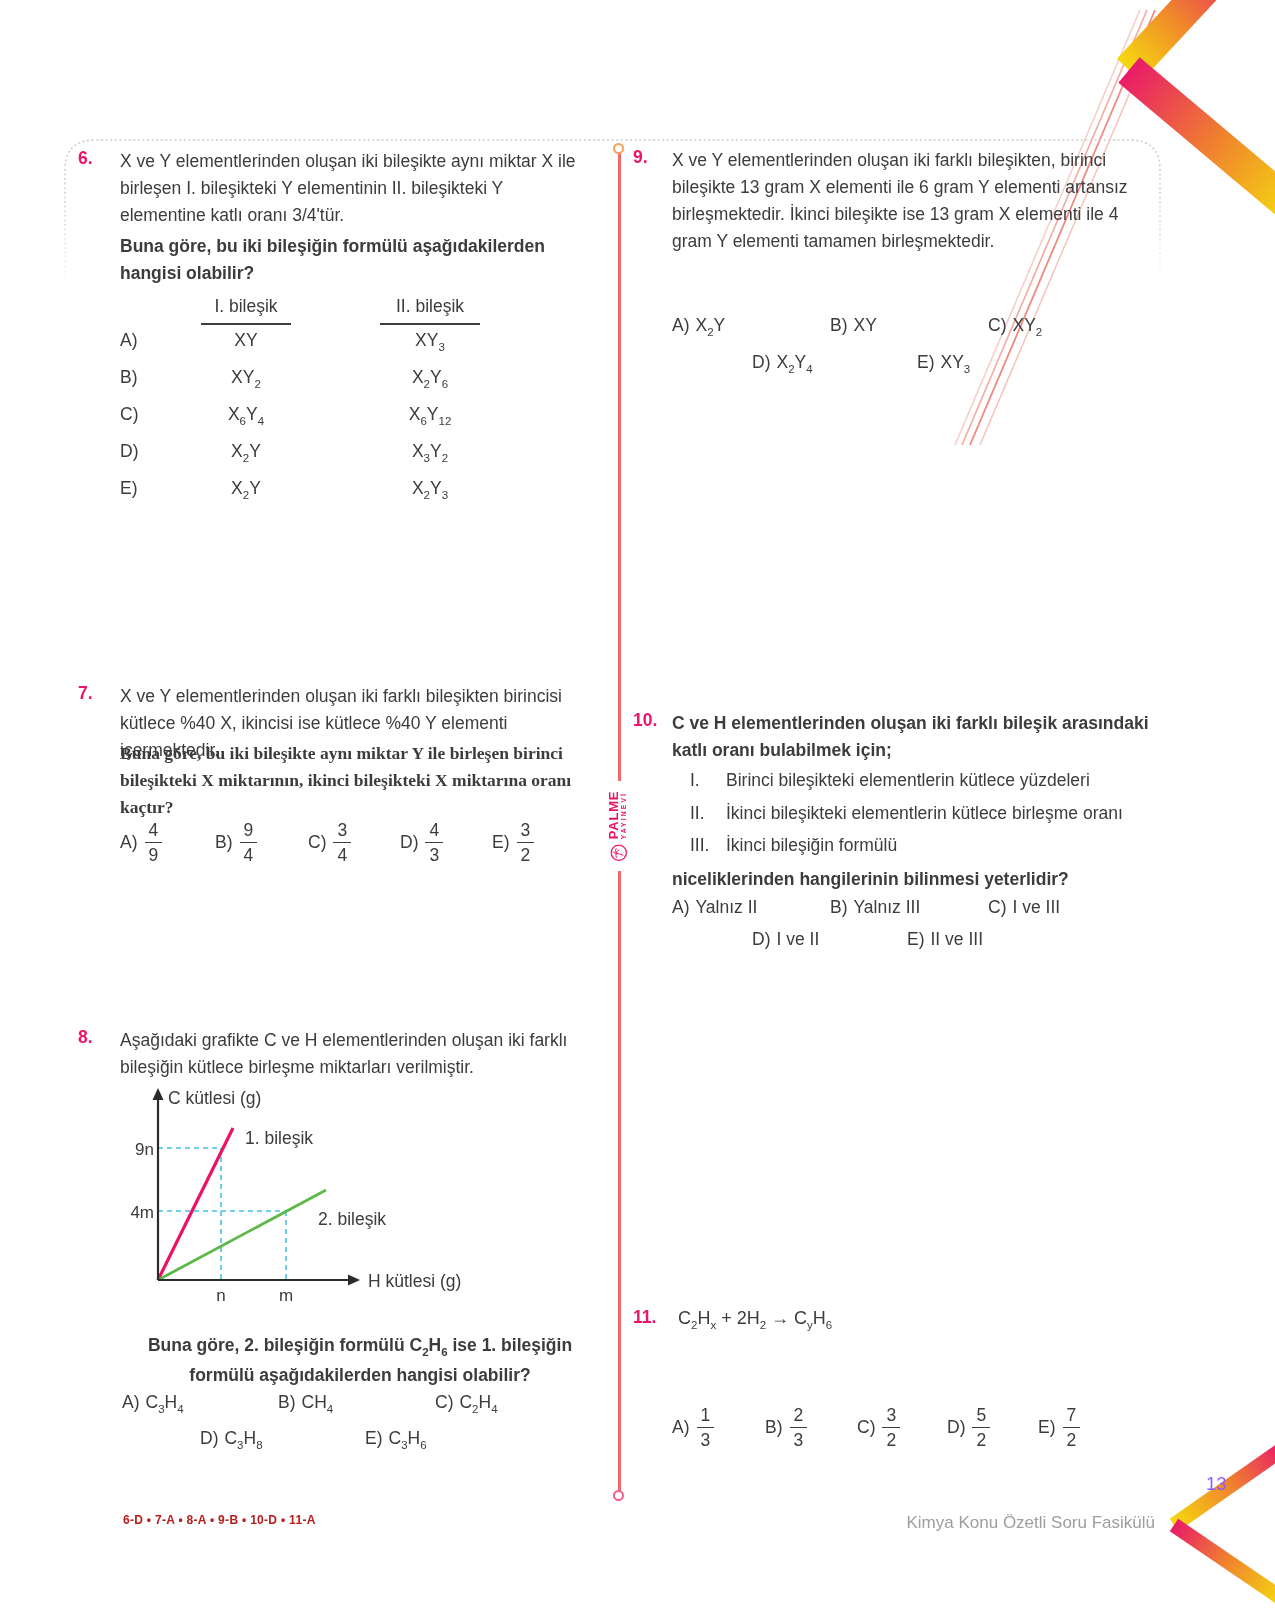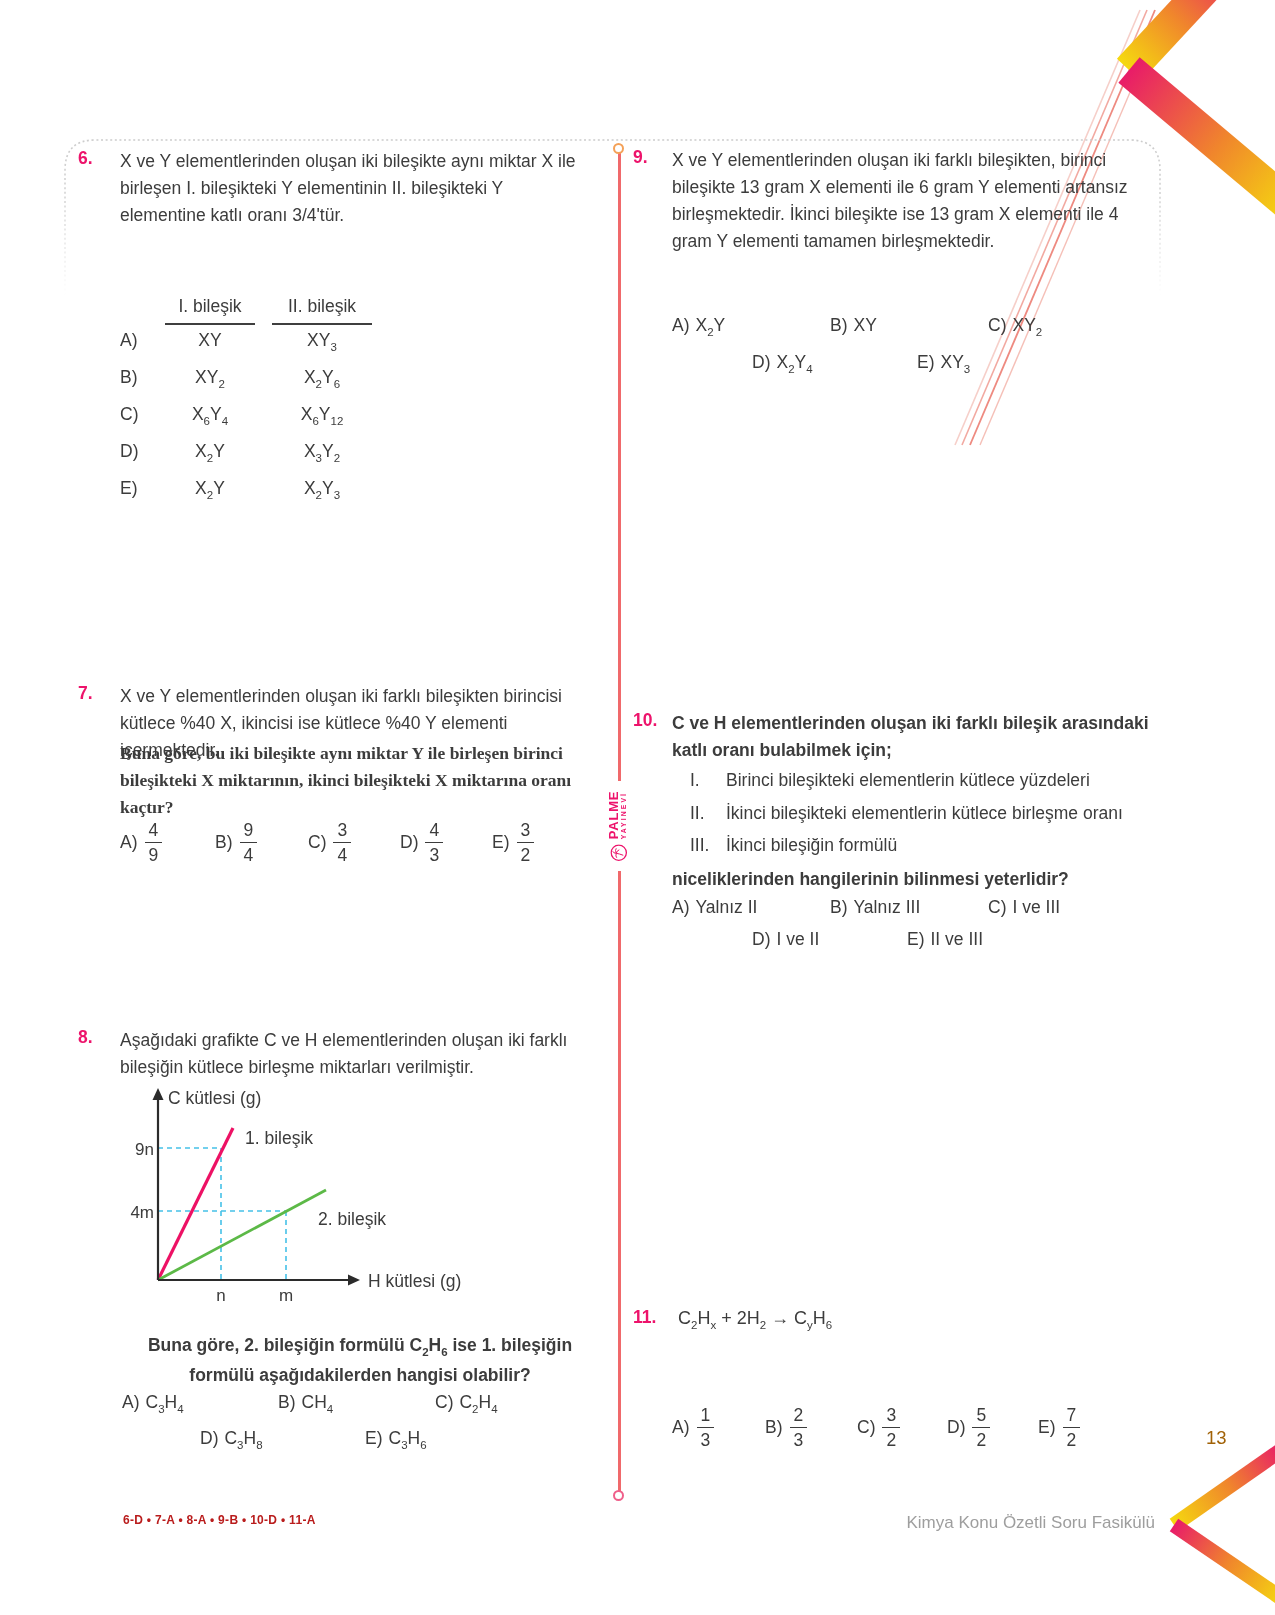--- a/index.html
+++ b/index.html
@@ -15,21 +15,21 @@
   sub { font-size:11.5px; line-height:0; }
   
   .optrow { position:absolute; display:flex; font-size:17.5px; align-items:flex-start; }
   .opt { display:flex; align-items:center; white-space:nowrap; }
   .opt .ml { margin-left:6px; }
   .frac { display:inline-flex; flex-direction:column; align-items:center; margin-left:7px; line-height:20px; }
   .fnum { padding:0 4px 2px; border-bottom:1.7px solid #3c3c3c; }
   .fden { padding-top:2px; }
   
   .q6table { position:absolute; left:120px; top:296px; font-size:17.5px; }
-  .q6row { display:flex; height:37px; align-items:flex-start; }
+  .q6row { display:flex; height:37px; align-items:flex-start;gap:36px; }
   .q6head { height:26px; margin-bottom:8px; }
   .q6letter { width:45px; }
   .q6c1 { width:90px; text-align:center; }
   .q6spacer { width:17px; }
   .q6c2 { width:100px; text-align:center; }
   .thead { display:inline-block; width:100%; border-bottom:2px solid #3f3f3f; padding-bottom:6px; }
   
   .item { position:absolute; font-size:17.5px; display:flex; }
   .roman { width:36px; }
   
@@ -37,21 +37,21 @@
   .divring { position:absolute; width:7px; height:7px; border-radius:50%; background:#fff; }
   
   .palme { position:absolute; left:582px; top:781px; width:72px; height:90px; background:#fff;
            display:flex; align-items:center; justify-content:center; }
   .palme-inner { transform:rotate(-90deg); display:flex; align-items:center; gap:5px; color:#ed136b; }
   .palme-name { font-size:13px; font-weight:800; letter-spacing:0.8px; line-height:12px; }
   .palme-sub { font-size:6.8px; font-weight:700; letter-spacing:2.1px; line-height:8px; }
   
   .footer-answers { position:absolute; left:75px; top:1513px; font-size:12px; font-weight:bold; color:#b91c1c; letter-spacing:0.3px;margin-left:48px; }
   .footer-title { position:absolute; left:855px; top:1513px; width:300px; text-align:right; font-size:17px; color:#9e9e9e; }
-  .footer-page { position:absolute; left:1206px; top:1427px; font-size:18.5px; color:#a16207; z-index:3; }
+  .footer-page { position:absolute; left:1206px; top:1473px; font-size:18.5px; color:#8b5cf6; z-index:3; }
   svg text { font-family:"Liberation Sans", sans-serif; fill:#3c3c3c; }
 </style>
 </head>
 <body>
 
 <div class="page">
 
   <svg class="abs" style="left:935px; top:0; width:340px; height:470px;" viewBox="0 0 340 470">
     <defs>
       <linearGradient id="armUp" gradientUnits="userSpaceOnUse" x1="192" y1="68" x2="300" y2="-45">
@@ -101,20 +101,21 @@
       </svg>
       <div>
         <div class="palme-name">PALME</div>
         <div class="palme-sub">YAYINEVİ</div>
       </div>
     </div>
   </div>
 
   <div class="qnum" style="left:78px; top:148px;">6.</div>
   <div class="qtext" style="left:120px; top:148px; width:466px;">X ve Y elementlerinden oluşan iki bileşikte aynı miktar X ile birleşen I. bileşikteki Y elementinin II. bileşikteki Y elementine katlı oranı 3/4'tür.</div>
+  <div class="qtext qbold" style="left:120px; top:233px; width:472px;">Buna göre, bu iki bileşiğin formülü aşağıdakilerden hangisi olabilir?</div>
 
   <div class="q6table">
     <div class="q6row q6head">
       <span class="q6letter"></span>
       <span class="q6c1"><span class="thead">I. bileşik</span></span>
       <span class="q6spacer"></span>
       <span class="q6c2"><span class="thead">II. bileşik</span></span>
     </div>
     <div class="q6row">
       <span class="q6letter">A)</span>

